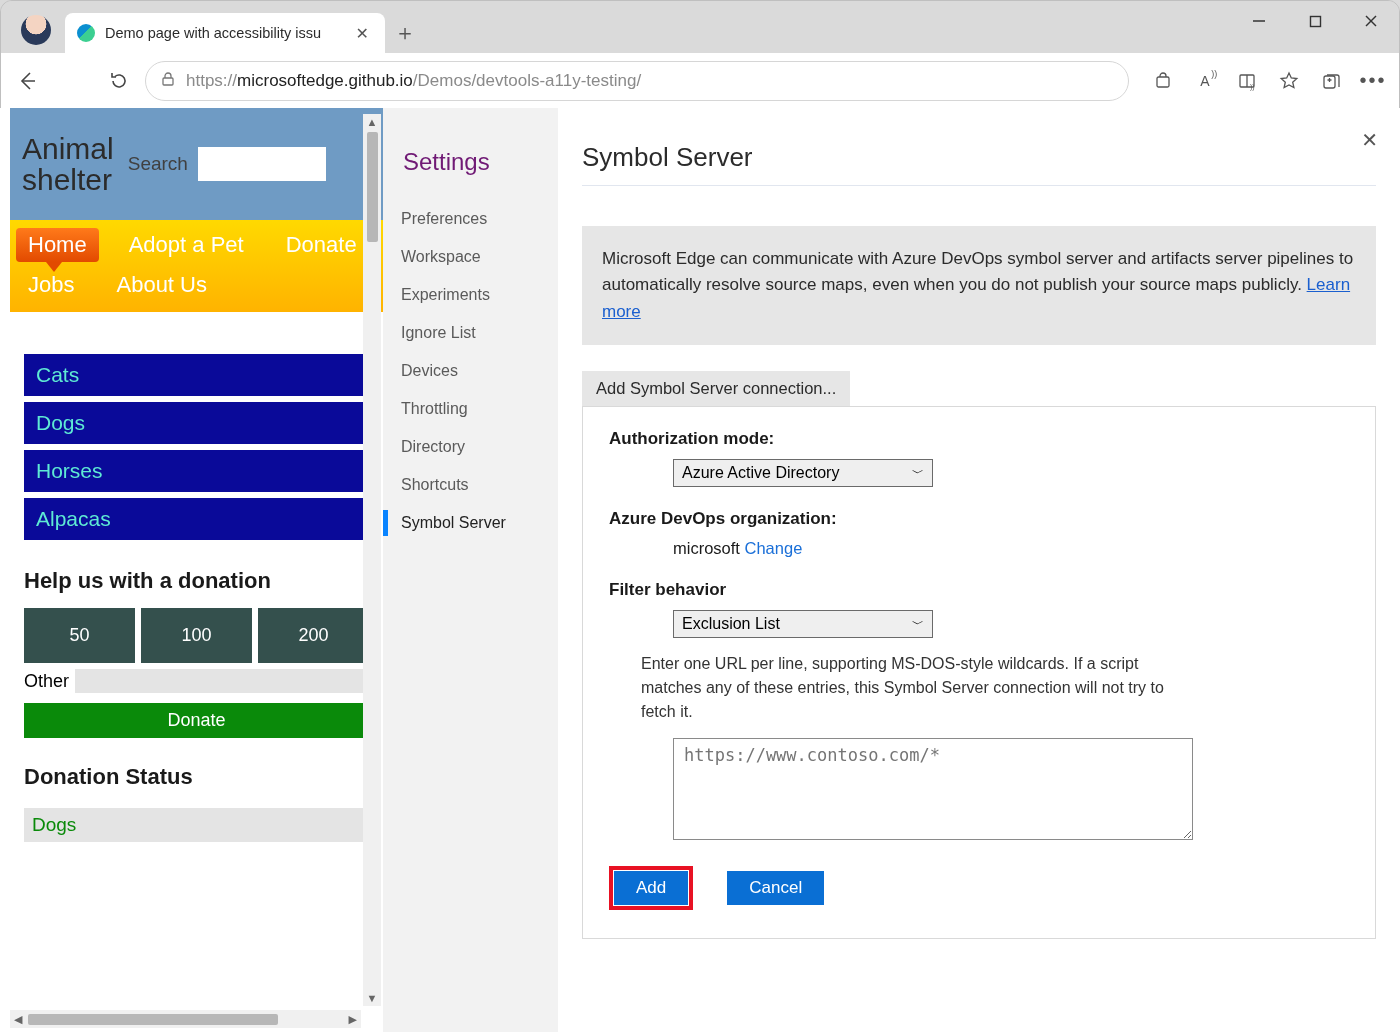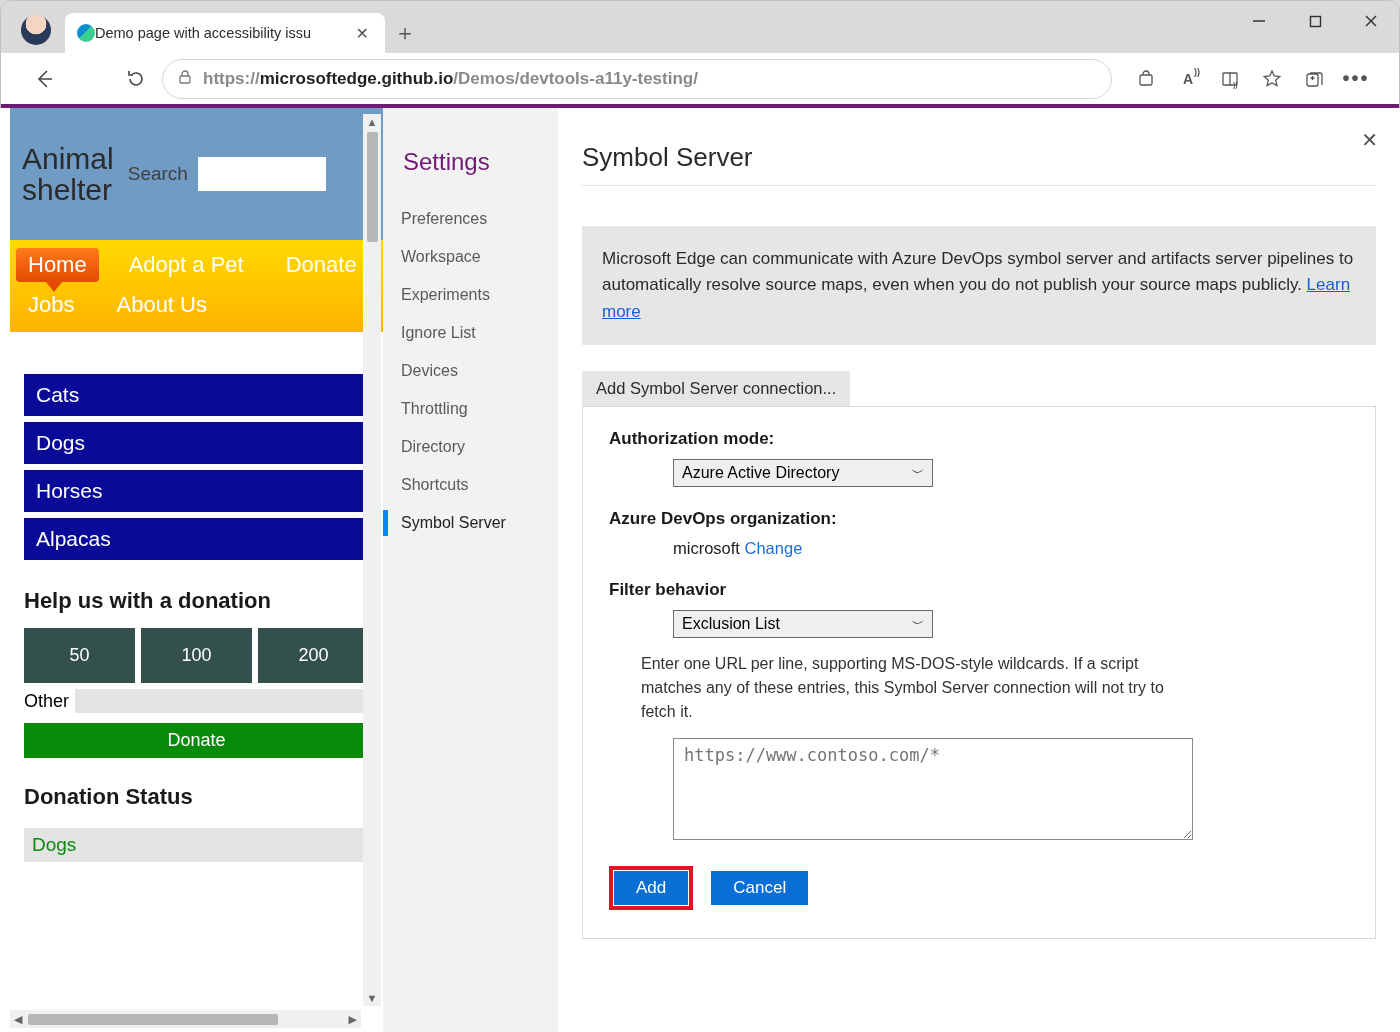--- a/index.html
+++ b/index.html
@@ -1,59 +1,59 @@
 <!DOCTYPE html>
 <html><head>
 <meta charset="utf-8">
 <style>
   * { box-sizing: border-box; margin: 0; padding: 0; }
   body { font-family: "Segoe UI", -apple-system, sans-serif; background: #dadada; width: 1400px; height: 1032px; overflow: hidden; border-radius: 12px; border: 1px solid #bfbfbf; }
   
   .titlebar { height: 52px; display: flex; align-items: flex-end; padding-left: 10px; background: #dadada; position: relative; }
   .avatar { width: 30px; height: 30px; border-radius: 50%; background: radial-gradient(circle at 50% 30%, #f4d4c2 0 40%, #2a3a5a 41% 100%); margin: 0 14px 8px 10px; }
-  .tab { display: flex; align-items: center; height: 40px; background: #fff; border-radius: 8px 8px 0 0; padding: 0 12px 0 12px; min-width: 320px; position: relative; }
+  .tab { display: flex; align-items: center; height: 40px; background: #fff; border-radius: 8px 8px 0 0; padding: 0 12px 0 12px; min-width: 320px; gap: 10px; position: relative; }
   .tab .favicon { width: 18px; height: 18px; border-radius: 50%; background: linear-gradient(135deg, #0b8fd0 0 45%, #3ccf91 46% 100%); }
   .tab .label { font-size: 14.5px; color: #2b2b2b; white-space: nowrap; overflow: hidden; text-overflow: clip; max-width: 240px; }
   .tab .close { margin-left: auto; color: #555; font-size: 16px; padding: 2px 4px; cursor: pointer; }
   .newtab { width: 40px; height: 40px; display: flex; align-items: center; justify-content: center; color: #555; font-size: 22px; cursor: pointer; }
   .winctrls { position: absolute; right: 0; top: 0; height: 52px; display: flex; }
   .winctrls .btn { width: 56px; height: 40px; display: flex; align-items: center; justify-content: center; font-size: 16px; color: #333; cursor: pointer; }
   
-  .toolbar { height: 56px; background: #fff; display: flex; align-items: center; padding: 0 23px; gap: 6px; border-bottom: 5px solid #701a75; font-weight: bold; }
+  .toolbar { height: 56px; background: #fff; display: flex; align-items: center; padding: 0 6px; gap: 6px; border-bottom: 1px solid #701a75; }
   .navbtn { width: 40px; height: 40px; display: flex; align-items: center; justify-content: center; color: #555; font-size: 20px; border-radius: 6px; cursor: pointer; }
   .addressbox { flex: 1; height: 40px; border: 1px solid #d6d6d6; border-radius: 20px; display: flex; align-items: center; padding: 0 14px; gap: 10px; color: #555; }
   .addressbox .lock { color: #888; font-size: 16px; }
   .addressbox .url { font-size: 17px; color: #8a8a8a; }
   .addressbox .url .dark { color: #222; }
   .righticons { display: flex; align-items: center; gap: 2px; padding-left: 8px; }
   
   .content { position: absolute; left: 0; right: 0; top: 108px; bottom: 0; background: #fff; display: flex; }
   
   .pagepanel { position: relative; width: 383px; flex-shrink: 0; background: #fff; }
   .pagepanel-inner { position: absolute; inset: 0 0 20px 10px; overflow: hidden; }
   .page-vscroll { position: absolute; right: 2px; top: 6px; bottom: 26px; width: 18px; background: #f0f0f0; display: flex; flex-direction: column; align-items: center; }
   .page-vscroll .arrow { font-size: 11px; color: #666; padding: 2px 0; cursor: pointer; }
   .page-vscroll .thumb { width: 11px; background: #b7b7b7; border-radius: 2px; margin-top: 2px; }
   .page-hscroll { position: absolute; left: 10px; right: 22px; bottom: 4px; height: 18px; background: #f0f0f0; display: flex; align-items: center; }
   .page-hscroll .arrow { font-size: 11px; color: #666; padding: 0 4px; cursor: pointer; }
   .page-hscroll .thumb { height: 11px; background: #b7b7b7; border-radius: 2px; margin-left: 2px; }
   
-  .hero { background: #6f9bc4; height: 132px; display: flex; align-items: center; padding-left: 12px; color: #2e2e2e; gap: 10px; }
+  .hero { background: #6f9bc4; height: 112px; display: flex; align-items: center; padding-left: 12px; color: #2e2e2e; gap: 10px; }
   .hero .title { font-size: 30px; font-weight: 400; line-height: 1.05; color: #2b2b2b; }
   .hero .searchlabel { font-size: 19px; color: #404040; margin-left: 4px; text-align: center; }
   .hero .searchbox { background: #fff; width: 128px; height: 34px; }
   .navbar { background: linear-gradient(#ffd900, #ffb300); padding: 8px 6px 10px 6px; display: flex; flex-wrap: wrap; gap: 6px 18px; }
   .navbar .item { color: #fff; font-size: 22px; padding: 4px 12px; border-radius: 4px; cursor: pointer; }
   .navbar .active { background: linear-gradient(#ff7a1a, #e24a00); position: relative; }
   .navbar .active::after {
     content: ""; position: absolute; left: 46%; transform: translateX(-50%); top: 100%;
     border-left: 8px solid transparent; border-right: 8px solid transparent; border-top: 10px solid #e24a00;
   }
   .sidemenu { padding: 42px 14px 10px 14px; display: flex; flex-direction: column; gap: 6px; }
-  .sidemenu .mi { background: #0a0a99; color: #ffffff; font-size: 21px; padding: 9px 12px; cursor: pointer; }
+  .sidemenu .mi { background: #0a0a99; color: #5eead4; font-size: 21px; padding: 9px 12px; cursor: pointer; }
   .donsec { padding: 18px 14px 6px 14px; }
   .donsec h3 { font-size: 22px; font-weight: 700; color: #1a1a1a; margin-bottom: 14px; }
   .amount-row { display: flex; gap: 6px; }
   .amount-row .amt { flex:1; background: #34504d; color: #fff; text-align: center; padding: 17px 0; font-size: 18px; cursor: pointer; }
   .other-row { display: flex; align-items: center; margin-top: 6px; font-size: 18px; }
   .other-row .inp { flex:1; height: 24px; background: #e4e4e4; margin-left: 6px; }
   .donate-btn { width: 100%; background: #0a8a0a; color: #fff; border: none; font-size: 18px; padding: 7px 0; margin-top: 10px; cursor: pointer; }
   .statusec { padding: 20px 14px 4px 14px; }
   .statusec h3 { font-size: 22px; font-weight: 700; color: #1a1a1a; margin-bottom: 18px; }
   .statusrow { background: #e4e4e4; color: #0a8a0a; font-size: 19px; padding: 6px 8px; }
@@ -75,21 +75,21 @@
   .expander-head { display: inline-block; background: #e6e6e6; padding: 8px 14px; font-size: 16.5px; color: #2b2b2b; cursor: pointer; }
   .formcard { border: 1px solid #d9d9d9; padding: 22px 26px 28px 26px; }
   .flabel { font-weight: 700; font-size: 17px; color: #1a1a1a; margin-bottom: 10px; }
   .findent { margin-left: 64px; margin-bottom: 22px; }
   .selectbox { width: 260px; height: 28px; border: 1px solid #6a6a6a; background: #efefef; font-size: 16px; padding: 0 8px; display: flex; align-items: center; justify-content: space-between; cursor: pointer; }
   .selectbox .chev { font-size: 12px; }
   .orgval { color: #1a1a1a; font-size: 16.5px; }
   .orgval a { color: #1a6fd8; cursor: pointer; }
   .helptext { font-size: 16px; color: #333; margin-left: 32px; margin-bottom: 14px; line-height: 1.5; max-width: 560px; }
   .urlbox { width: 520px; height: 102px; border: 1px solid #8a8a8a; font-family: ui-monospace, Menlo, Consolas, monospace; font-size: 17px; color: #999; padding: 6px 10px; resize: both; overflow: auto; margin-left: 64px; }
-  .actions { margin-top: 22px; display: flex; gap: 18px; align-items: center; }
+  .actions { margin-top: 22px; display: flex; gap: 34px; align-items: center; }
   .primary { background: #0a6fd4; color: #fff; border: none; font-size: 17px; padding: 7px 22px; cursor: pointer; }
   .add-wrap { border: 4px solid #e81123; padding: 1px; display: inline-block; }
 </style>
 </head>
 <body>
 
 <div class="titlebar">
   <div class="avatar"></div>
   <div class="tab">
     <div class="favicon"></div>

